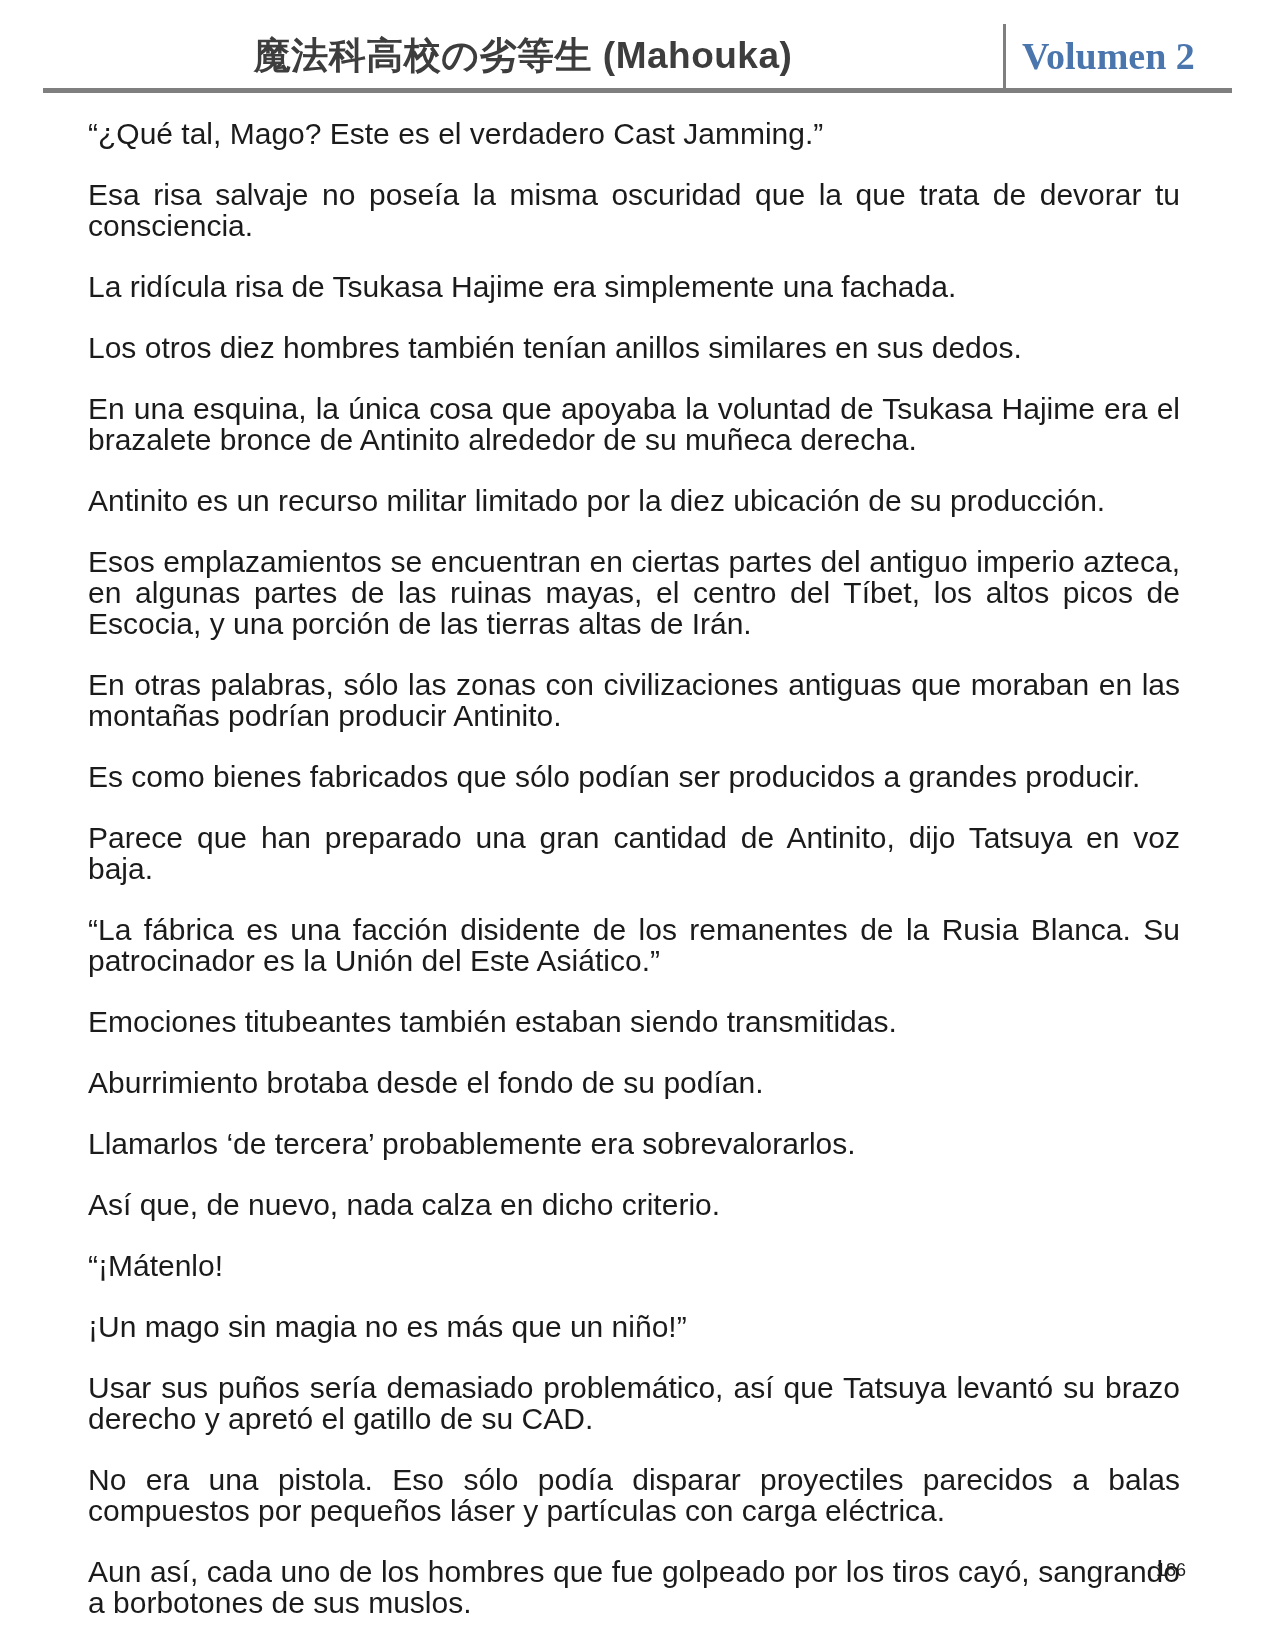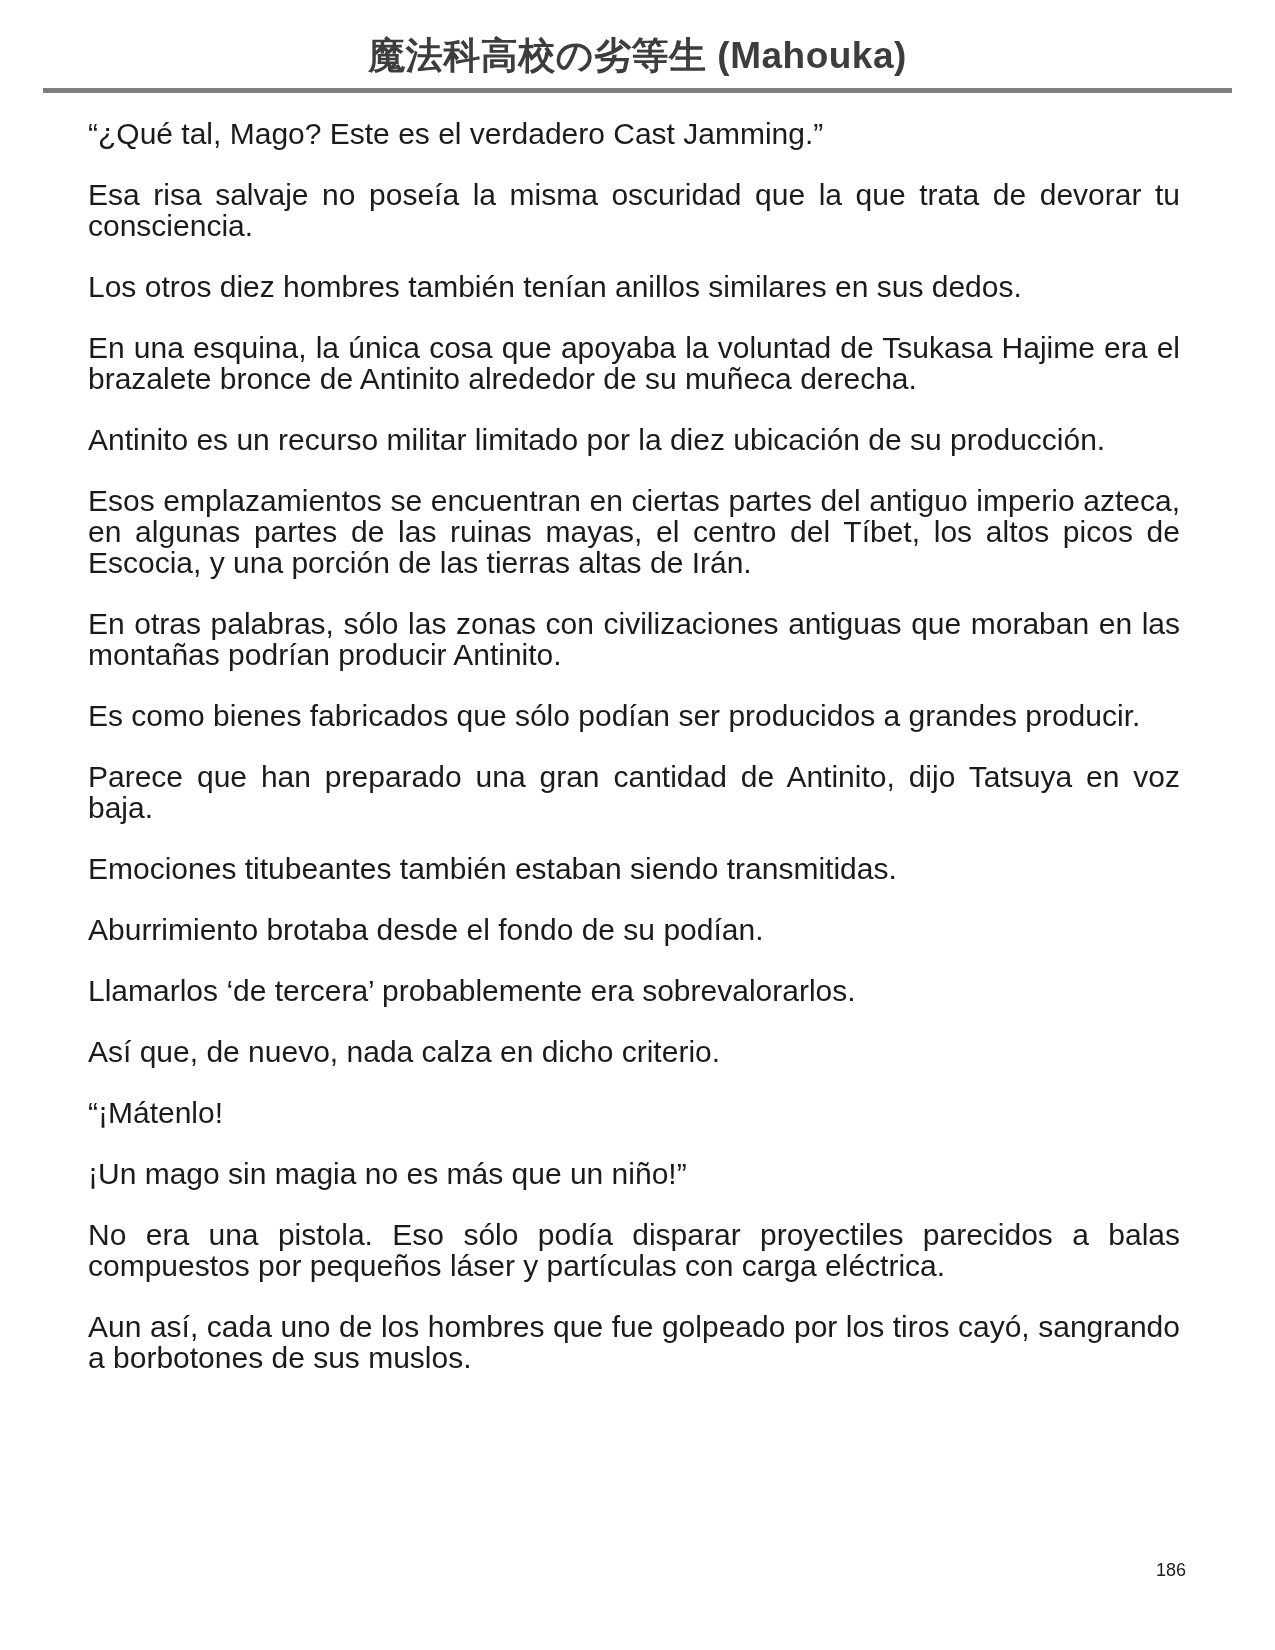--- a/index.html
+++ b/index.html
@@ -83,39 +83,45 @@
 </style>
 </head>
 <body>
 
 <div class="page">
 
   <div class="header">
     <div class="header-left">
       <span class="doc-title">魔法科高校の劣等生 (Mahouka)</span>
     </div>
+    <div class="header-right">
+      <span class="volume-label">Volumen 2</span>
+    </div>
   </div>
 
   <div class="header-rule"></div>
 
   <div class="body-text">
     <p>“¿Qué tal, Mago? Este es el verdadero Cast Jamming.”</p>
     <p>Esa risa salvaje no poseía la misma oscuridad que la que trata de devorar tu consciencia.</p>
+    <p>La ridícula risa de Tsukasa Hajime era simplemente una fachada.</p>
     <p>Los otros diez hombres también tenían anillos similares en sus dedos.</p>
     <p>En una esquina, la única cosa que apoyaba la voluntad de Tsukasa Hajime era el brazalete bronce de Antinito alrededor de su muñeca derecha.</p>
     <p>Antinito es un recurso militar limitado por la diez ubicación de su producción.</p>
     <p>Esos emplazamientos se encuentran en ciertas partes del antiguo imperio azteca, en algunas partes de las ruinas mayas, el centro del Tíbet, los altos picos de Escocia, y una porción de las tierras altas de Irán.</p>
     <p>En otras palabras, sólo las zonas con civilizaciones antiguas que moraban en las montañas podrían producir Antinito.</p>
     <p>Es como bienes fabricados que sólo podían ser producidos a grandes producir.</p>
     <p>Parece que han preparado una gran cantidad de Antinito, dijo Tatsuya en voz baja.</p>
+    <p>“La fábrica es una facción disidente de los remanentes de la Rusia Blanca. Su patrocinador es la Unión del Este Asiático.”</p>
     <p>Emociones titubeantes también estaban siendo transmitidas.</p>
     <p>Aburrimiento brotaba desde el fondo de su podían.</p>
     <p>Llamarlos ‘de tercera’ probablemente era sobrevalorarlos.</p>
     <p>Así que, de nuevo, nada calza en dicho criterio.</p>
     <p>“¡Mátenlo!</p>
     <p>¡Un mago sin magia no es más que un niño!”</p>
+    <p>Usar sus puños sería demasiado problemático, así que Tatsuya levantó su brazo derecho y apretó el gatillo de su CAD.</p>
     <p>No era una pistola. Eso sólo podía disparar proyectiles parecidos a balas compuestos por pequeños láser y partículas con carga eléctrica.</p>
     <p>Aun así, cada uno de los hombres que fue golpeado por los tiros cayó, sangrando a borbotones de sus muslos.</p>
   </div>
 
   <span class="page-number">186</span>
 
 </div>
 
 </body></html>

